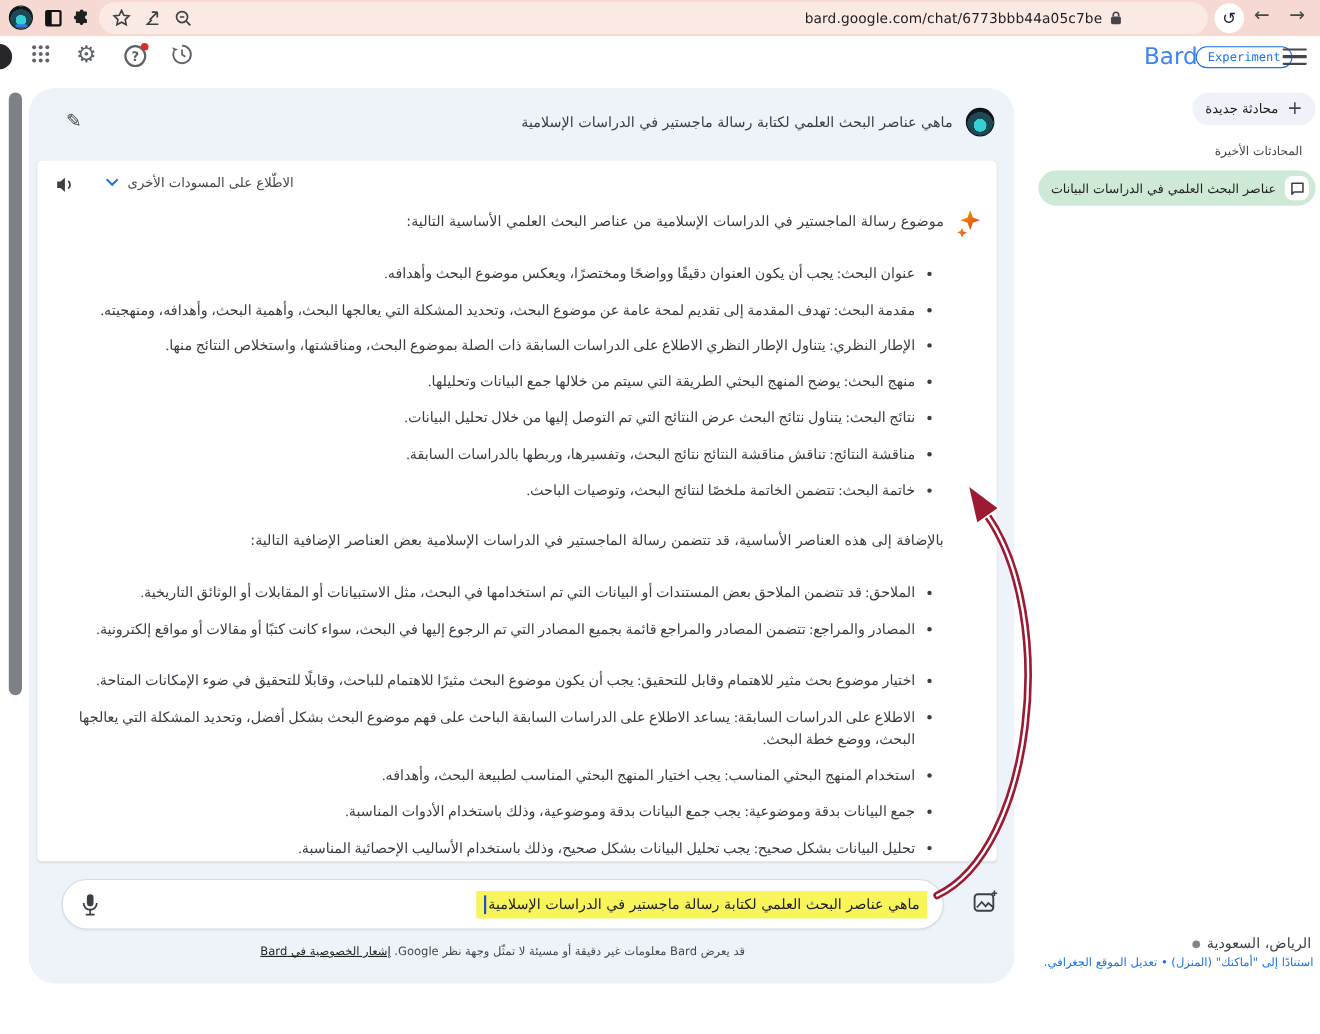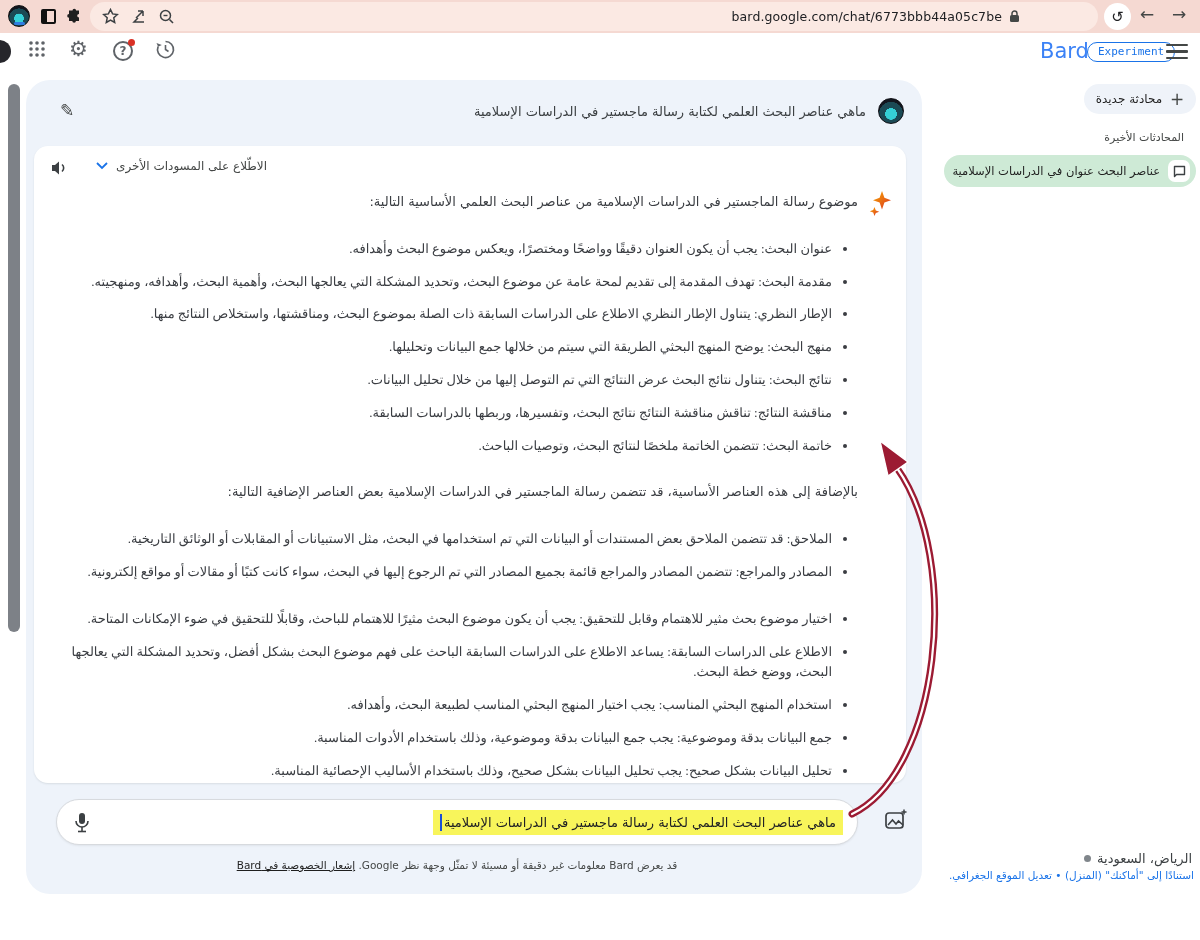--- a/index.html
+++ b/index.html
@@ -49,21 +49,21 @@
 
   #user-row { position:absolute; right:18px; top:14px; left:40px; height:34px; direction:rtl;
     display:flex; align-items:center; gap:12px; }
   #user-avatar { width:26px; height:26px; border-radius:50%; flex:0 0 26px;
     background:radial-gradient(circle at 50% 62%, #35d0d6 0 30%, #1b4a55 31% 62%, #12161f 63% 100%);
     border:1px solid #0d0d12; }
   #user-q { font-size:13px; color:#3c4043; }
   #edit-pencil { position:absolute; left:34px; top:20px; font-size:17px; color:#444746; }
 
   #drafts-card { position:absolute; left:8px; top:66px; width:872px; height:637px; background:#fff;
-    border-radius:14px; box-shadow:0 1px 2px rgba(60,64,67,.12); }
+    border-radius:4px; box-shadow:0 1px 2px rgba(60,64,67,.12); }
   #speaker-ic { position:absolute; left:16px; top:13px; }
   #drafts-head { position:absolute; left:62px; top:13px; display:flex; align-items:center; gap:8px; }
   #drafts-label { font-size:12px; color:#444746; }
   #sparkle-ic { position:absolute; right:12px; top:44px; }
 
   #resp { position:absolute; right:48px; top:46px; width:790px; direction:rtl; text-align:right;
     font-size:13px; color:#3a3d42; line-height:1.6; }
   #resp p { margin-bottom:26px; }
   #resp ul { margin:0 26px 26px 0; padding:0; }
   #resp li { margin-bottom:12px;font-family:Liberation Serif, serif; }
@@ -171,21 +171,21 @@
   <span id="newchat-plus">+</span>
   <span>محادثة جديدة</span>
 </div>
 <div id="recent-label">المحادثات الأخيرة</div>
 <div id="recent-item">
   <span id="recent-chip">
     <svg width="13" height="13" viewBox="0 0 13 13">
       <path d="M1.5 1.5h10v8h-8l-2 2z" fill="none" stroke="#3c4043" stroke-width="1.4" stroke-linejoin="round"></path>
     </svg>
   </span>
-  <span id="recent-text">عناصر البحث عنوان في الدراسات الإسلامية</span>
+  <span id="recent-text">عناصر البحث العلمي في الدراسات البيانات</span>
 </div>
 <div id="loc-row">
   <span>الرياض، السعودية</span>
   <span id="loc-dot"></span>
 </div>
 <div id="loc-link">استنادًا إلى "أماكنك" (المنزل) • تعديل الموقع الجغرافي.</div>
 
 <div id="panel">
 
   <div id="user-row">

